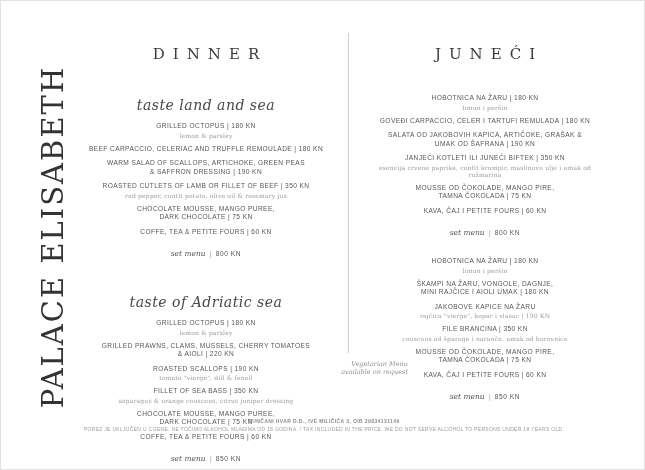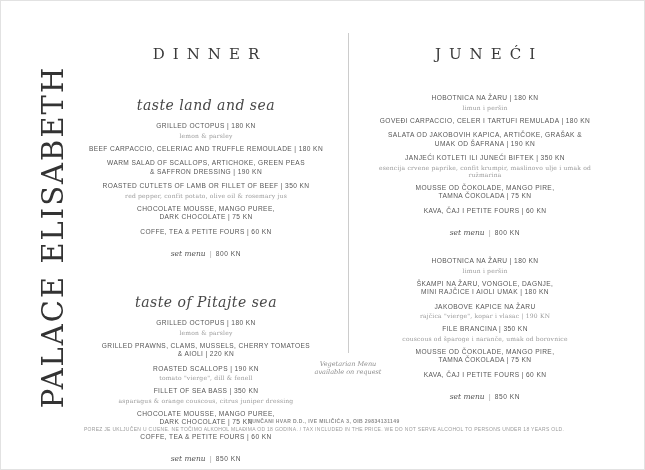--- a/index.html
+++ b/index.html
@@ -35,21 +35,21 @@
   .item-desc{
     font-family:"DejaVu Serif",serif;
     font-size:6px;line-height:7px;color:#9a9a9a;margin-top:1px;letter-spacing:0.2px;
   }
   .set-menu{margin-top:5px;color:#565656;}
   .set-label{font-family:"DejaVu Serif",serif;font-style:italic;font-size:7.5px;color:#555;}
   .set-pipe{color:#aaaaaa;font-size:7.5px;margin:0 4px;font-weight:300;}
   .set-price{font-size:6.6px;letter-spacing:0.6px;color:#565656;}
   .divider{position:absolute;left:347px;top:32px;width:1px;height:320px;background:#cccccc;}
   .veg-note{
-    position:absolute;left:287px;top:359px;width:120px;text-align:center;
+    position:absolute;left:287px;top:359px;width:120px;text-align:right;
     font-family:"DejaVu Serif",serif;font-style:italic;
     font-size:6.5px;line-height:8px;color:#8d8d8d;
   }
   .veg-note p{margin:0 0 6px 0;white-space:pre-line;}
   .legal{position:absolute;left:28px;top:417px;width:590px;text-align:center;}
   .legal-line1{
     font-size:5px;font-weight:bold;letter-spacing:0.4px;color:#8c8c8c;margin-bottom:2px;
   }
   .legal-line2{font-size:5px;letter-spacing:0.3px;color:#9c9c9c;}
 </style>
@@ -85,21 +85,21 @@
           <div class="item">
             <div class="item-name">CHOCOLATE MOUSSE, MANGO PUREE,
 DARK CHOCOLATE | 75 KN</div>
           </div>
           <div class="item">
             <div class="item-name">COFFE, TEA &amp; PETITE FOURS | 60 KN</div>
           </div>
           <div class="set-menu"><span class="set-label">set menu</span><span class="set-pipe">|</span><span class="set-price">800 KN</span></div>
         </div>
         <div class="section">
-          <div class="section-title">taste of Pitajte sea</div>
+          <div class="section-title">taste of Adriatic sea</div>
           <div class="item">
             <div class="item-name">GRILLED OCTOPUS | 180 KN</div>
             <div class="item-desc">lemon &amp; parsley</div>
           </div>
           <div class="item">
             <div class="item-name">GRILLED PRAWNS, CLAMS, MUSSELS, CHERRY TOMATOES
 &amp; AIOLI | 220 KN</div>
           </div>
           <div class="item">
             <div class="item-name">ROASTED SCALLOPS | 190 KN</div>

